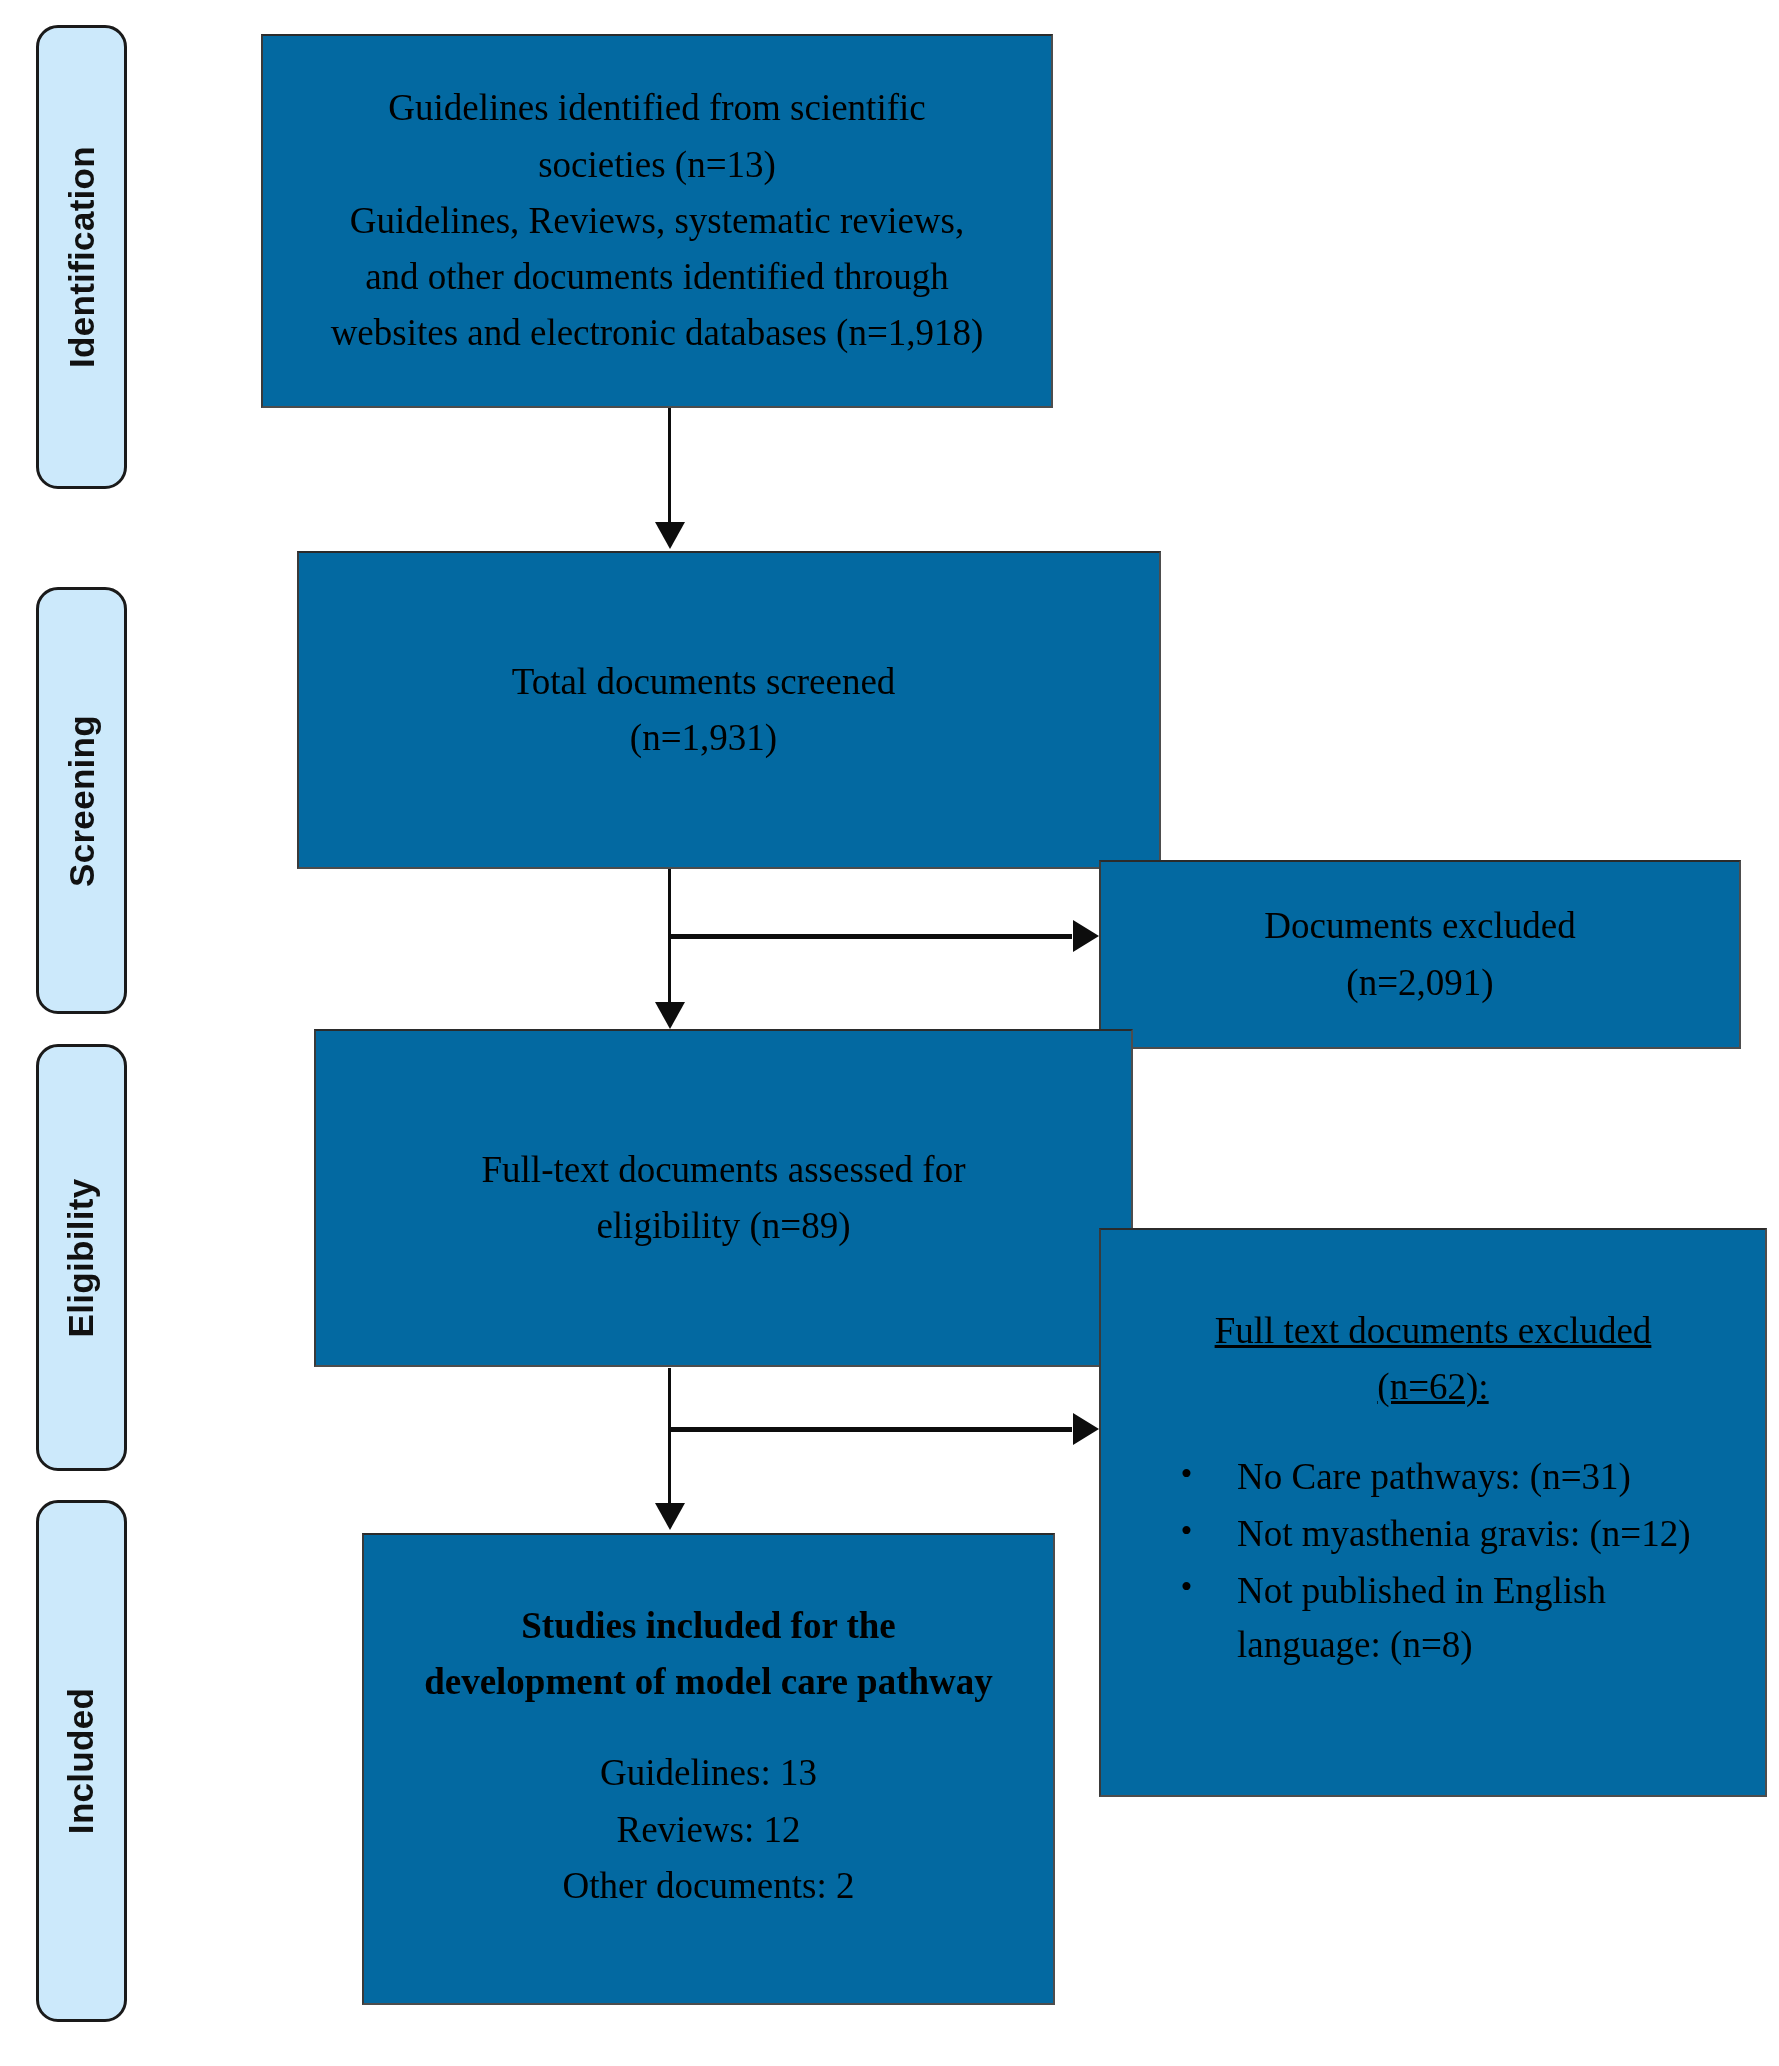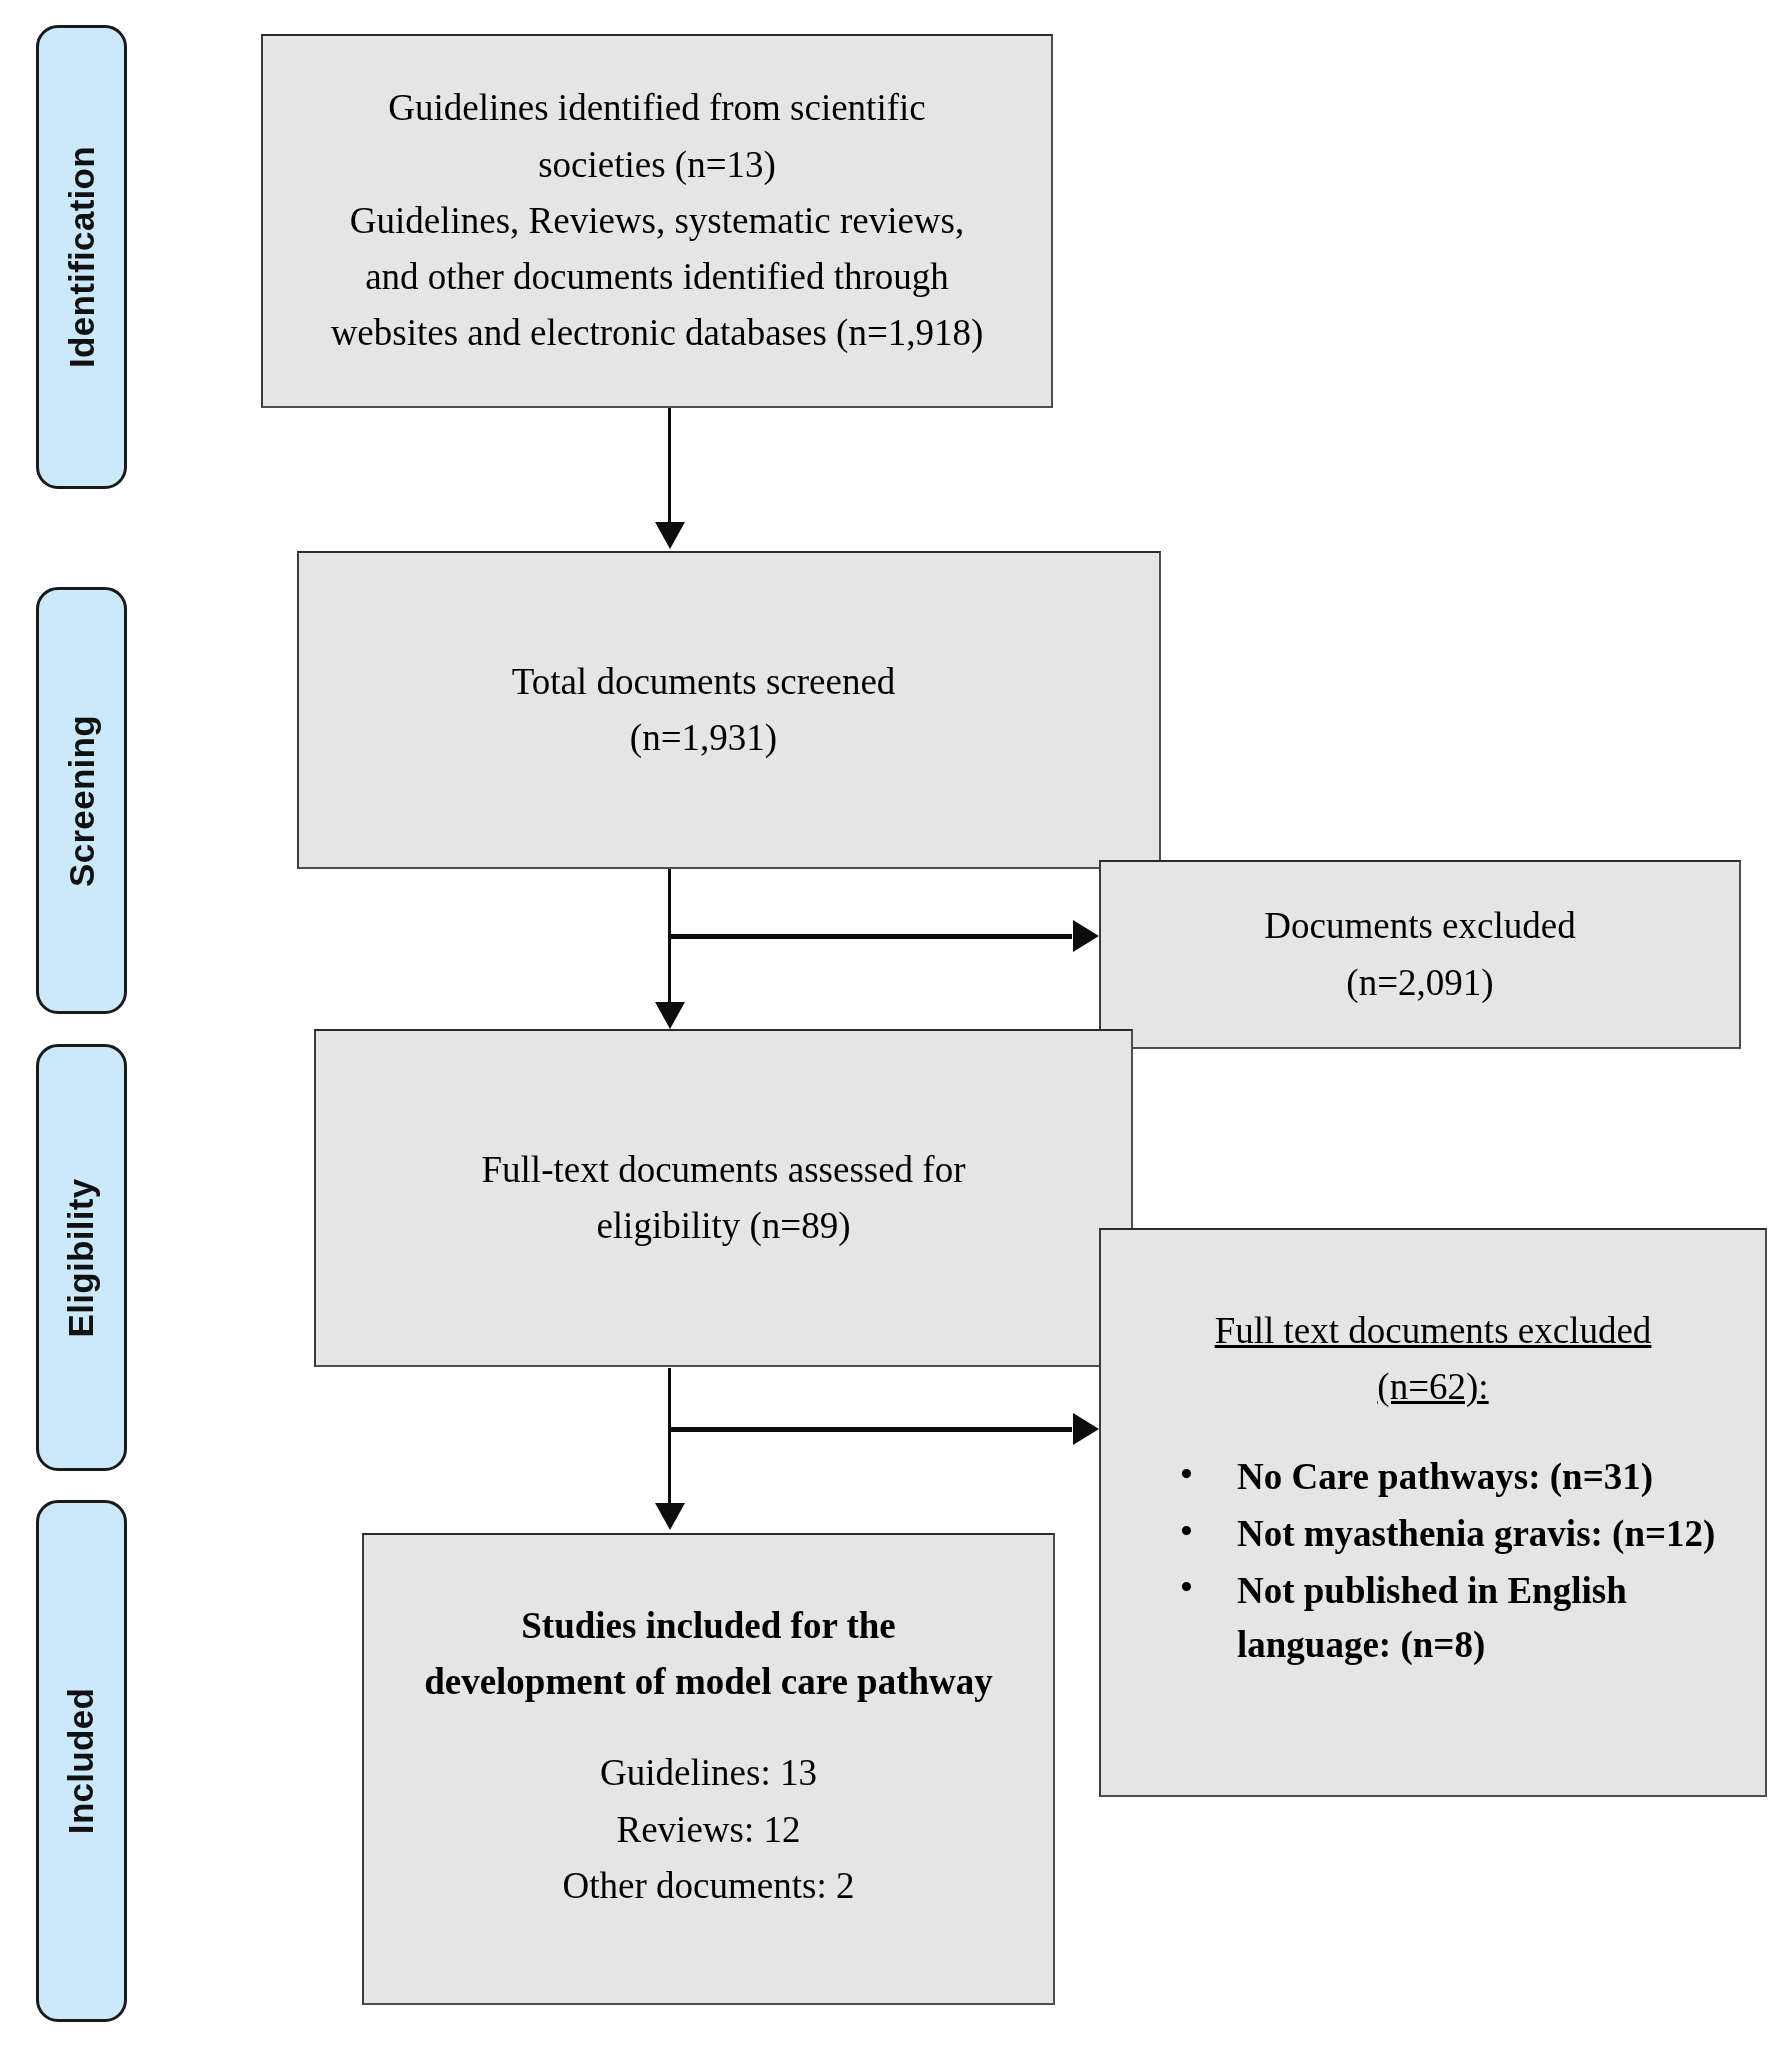--- a/index.html
+++ b/index.html
@@ -26,21 +26,21 @@
     font-size:35px;
     color:#111111;
     white-space:nowrap;
     transform:rotate(-90deg);
     letter-spacing:0.3px;
   }
   
   .flow-box{
     position:absolute;
     box-sizing:border-box;
-    background:#e5e5e5;
+    background:#0369a1;
     border:2.6px solid #4d4d4d;
     border-top-color:#2b2b2b;
     border-left-color:#3a3a3a;
     display:flex;
     flex-direction:column;
     align-items:center;
     justify-content:center;
   }
   .box-text{
     text-align:center;
@@ -53,21 +53,20 @@
   .box-text.underline{text-decoration:underline;}
   .spacer-gap{height:35px;}
   
   .bullet-list{
     list-style:none;
     margin:0;
     padding:0 13px 0 73px;
     width:100%;
     box-sizing:border-box;
     text-align:left;
-    font-weight:bold;
   }
   .bullet-list li{
     position:relative;
     font-size:37px;
     line-height:1.46;
     color:#000000;
     margin:0 0 2.6px 0;
     padding-left:63px;
   }
   .bullet-list li::before{

